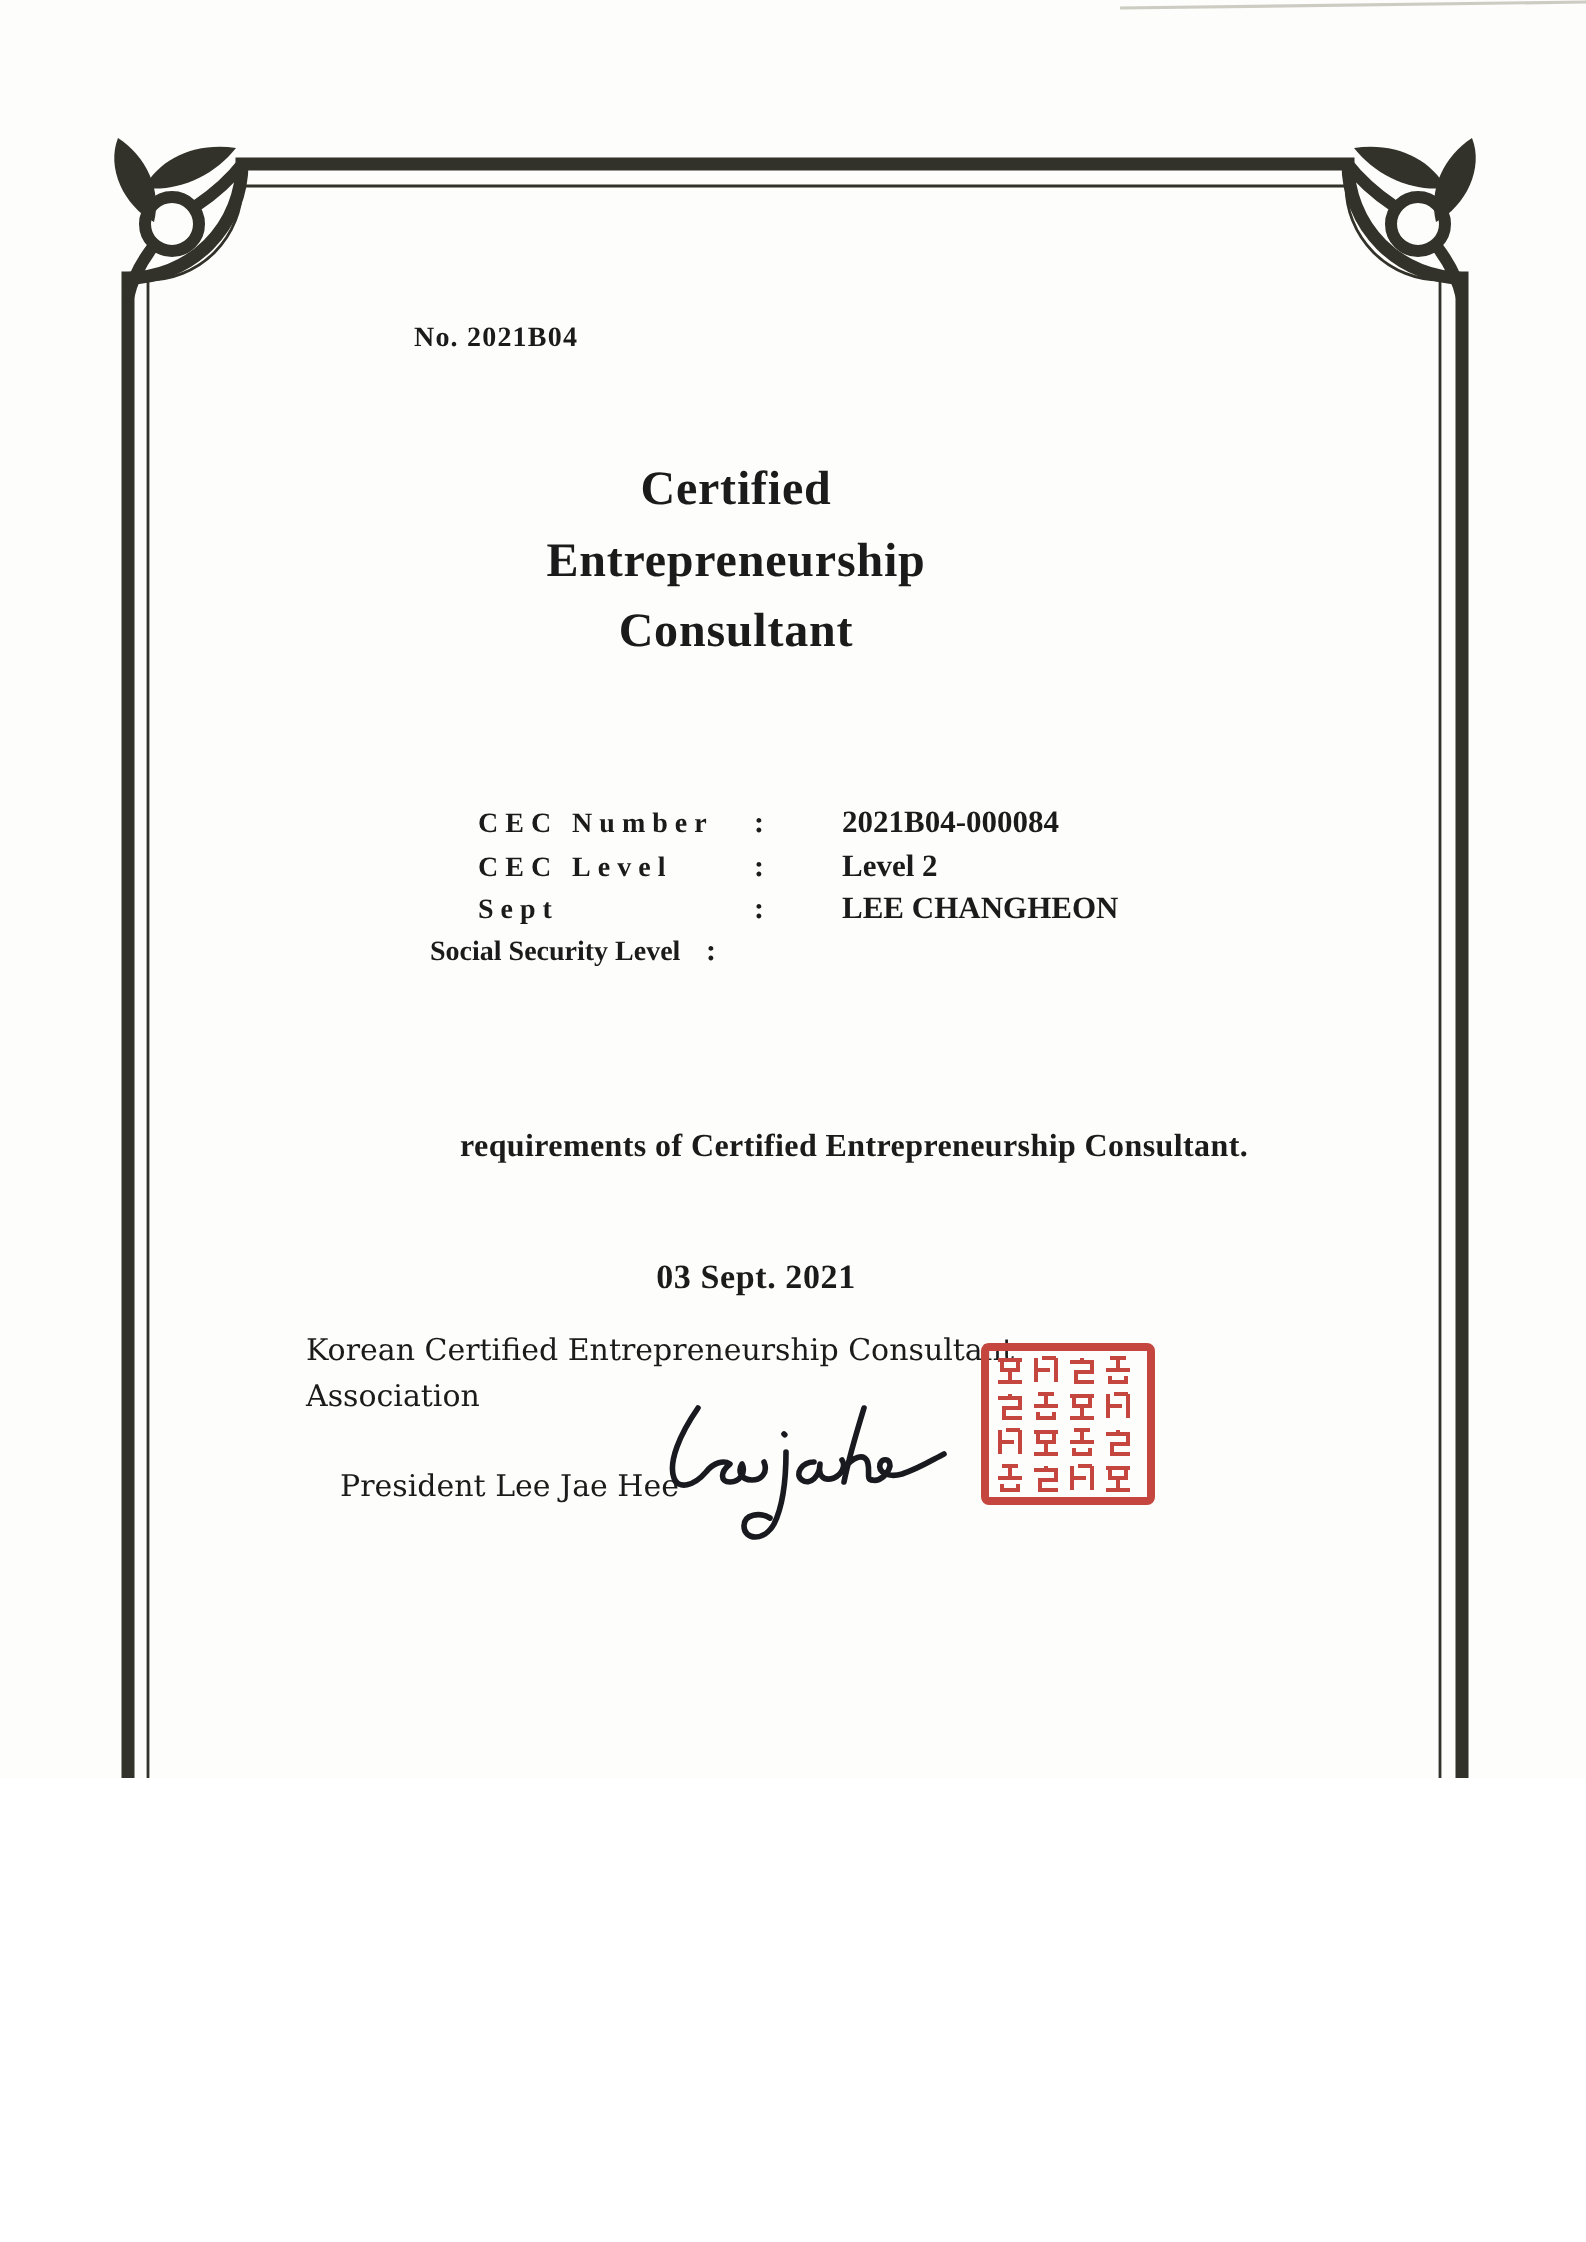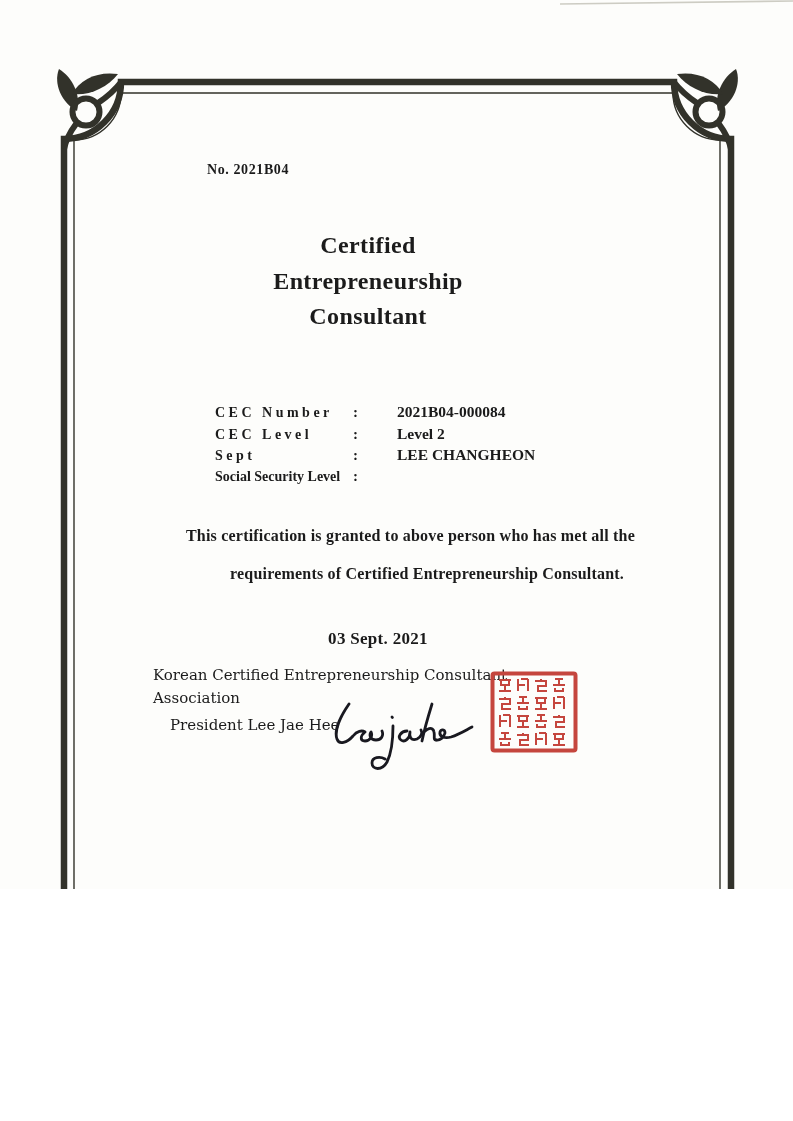--- a/index.html
+++ b/index.html
@@ -30,21 +30,21 @@
     position:absolute;left:0;top:228px;width:736px;
     text-align:center;font-size:24px;font-weight:bold;
     line-height:35.5px;letter-spacing:0.4px;
   }
   .fields{
     position:absolute;left:215px;top:403px;
     font-weight:bold;
   }
   .frow{display:flex;align-items:baseline;height:21.5px;}
   .flabel{flex:0 0 138px;font-size:14px;white-space:nowrap;}
-  .flabel.spaced{letter-spacing:3.5px;}
+  .flabel.spaced{letter-spacing:3.5px;margin-left:24px;}
   .fcolon{flex:0 0 14px;font-size:15px;}
   .fvalue{font-size:15.5px;white-space:nowrap;margin-left:30px;}
 
   .body-line{
     position:absolute;left:186px;
     font-size:16px;font-weight:bold;letter-spacing:0.2px;
     white-space:nowrap;
   }
   .body-line.l1{top:527px;}
   .body-line.l2{top:565px;margin-left:44px;}
@@ -52,21 +52,21 @@
   .issue-date{
     position:absolute;left:0;top:629px;width:756px;
     text-align:center;font-size:17px;font-weight:bold;letter-spacing:0.3px;
   }
   .issuer{
     position:absolute;left:153px;top:664px;
     font-family:"DejaVu Serif", serif;
     font-size:15px;line-height:22.5px;
   }
   .president{
-    position:absolute;left:170px;top:716px;
+    position:absolute;left:170px;top:734px;
     font-family:"DejaVu Serif", serif;
     font-size:15px;
   }
   .signature{position:absolute;left:332px;top:698px;}
   .signature path{stroke:#191920;stroke-width:2.8;fill:none;stroke-linecap:round;stroke-linejoin:round;}
   .seal{position:absolute;left:490px;top:671px;}
   .seal-stroke{stroke:var(--seal-color);fill:none;}
 </style>
 </head>
 <body>
@@ -120,21 +120,20 @@
       <span class="fcolon">:</span>
       <span class="fvalue">LEE CHANGHEON</span>
     </div>
     <div class="frow">
       <span class="flabel">Social Security Level</span>
       <span class="fcolon">:</span>
       <span class="fvalue"></span>
     </div>
   </div>
 
-  <div class="body-line l1">This certification is granted to above person who has met all the</div>
   <div class="body-line l2">requirements of Certified Entrepreneurship Consultant.</div>
 
   <div class="issue-date">03 Sept. 2021</div>
 
   <div class="issuer">
     <div>Korean Certified Entrepreneurship Consultant</div>
     <div>Association</div>
   </div>
 
   <div class="president">President Lee Jae Hee</div>

